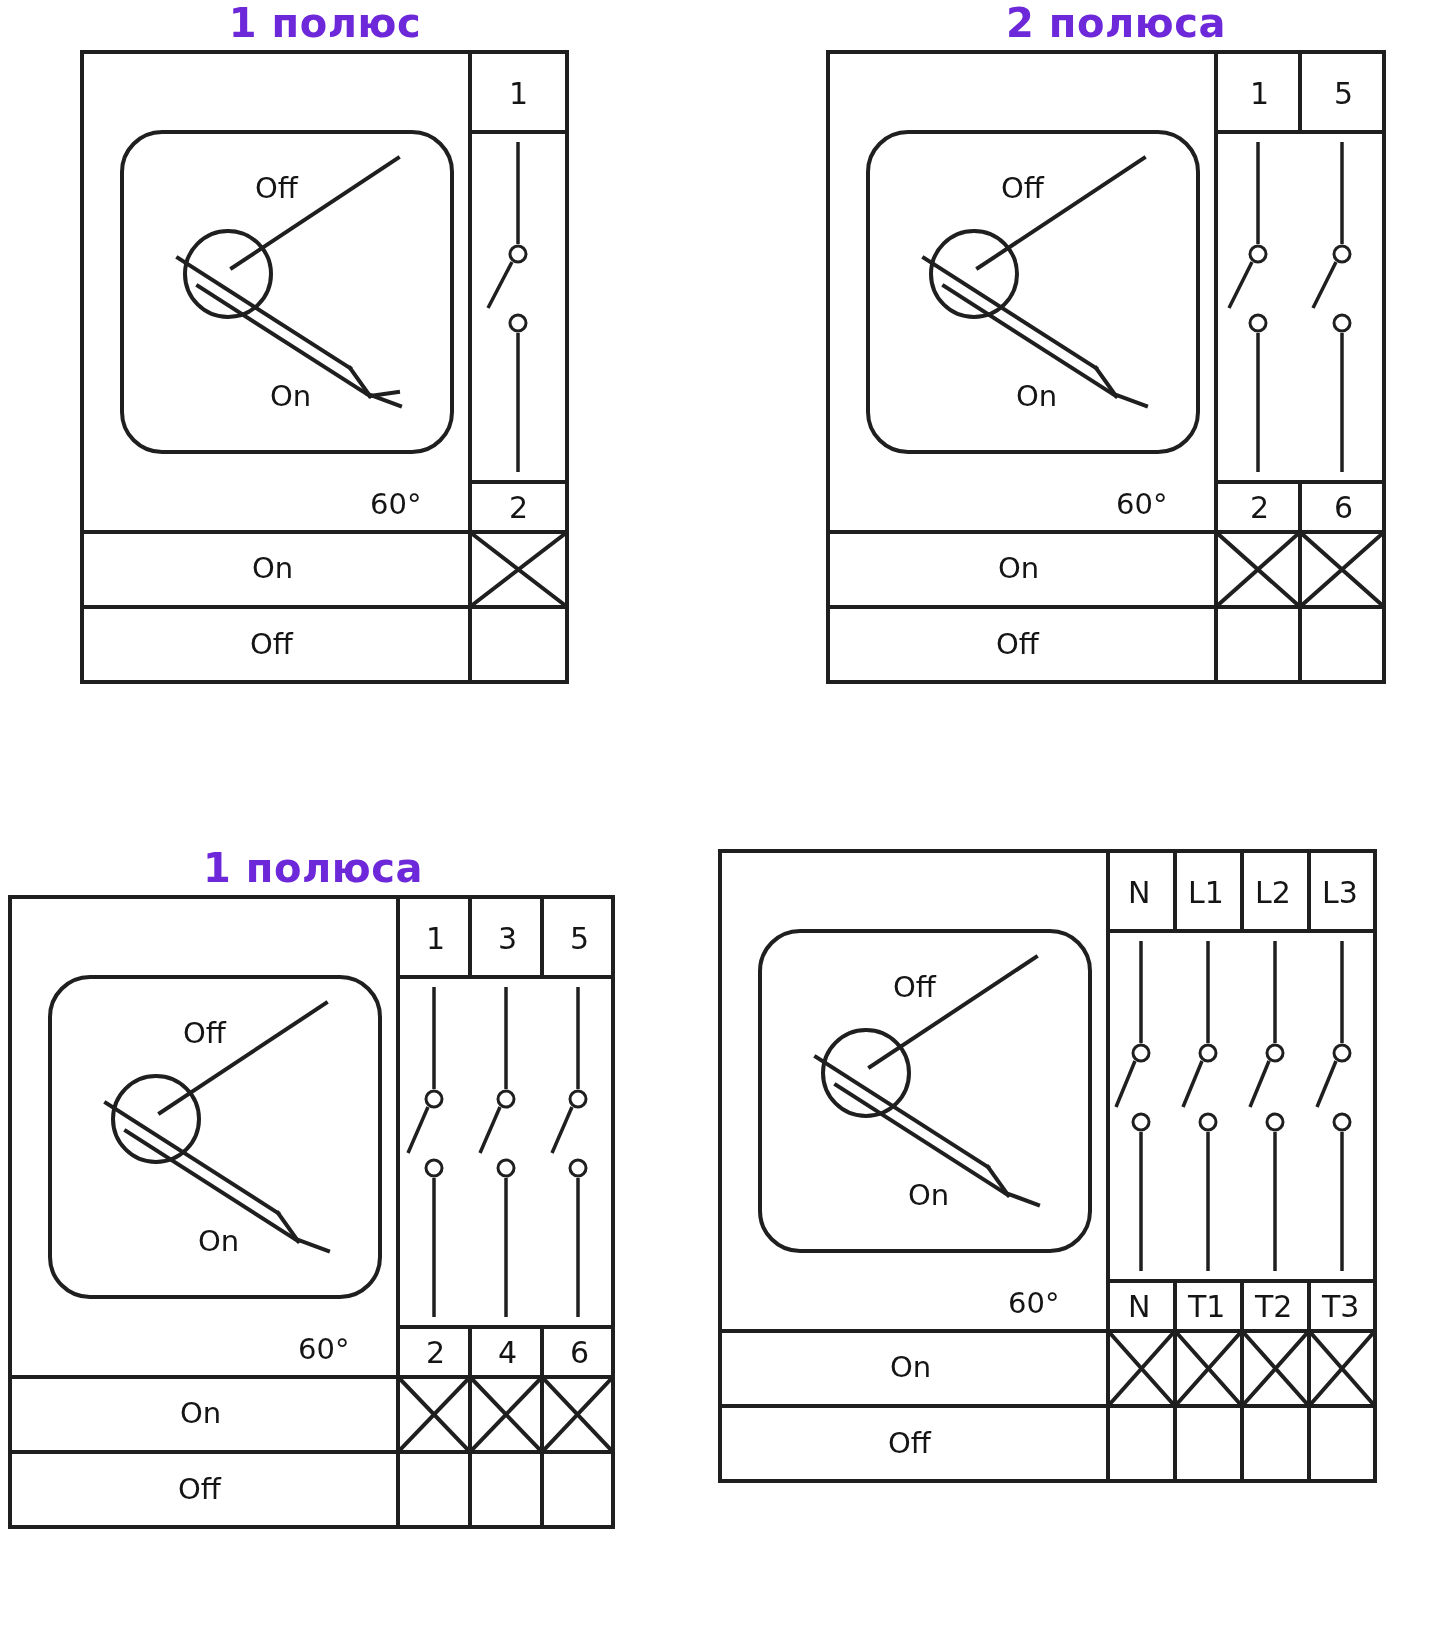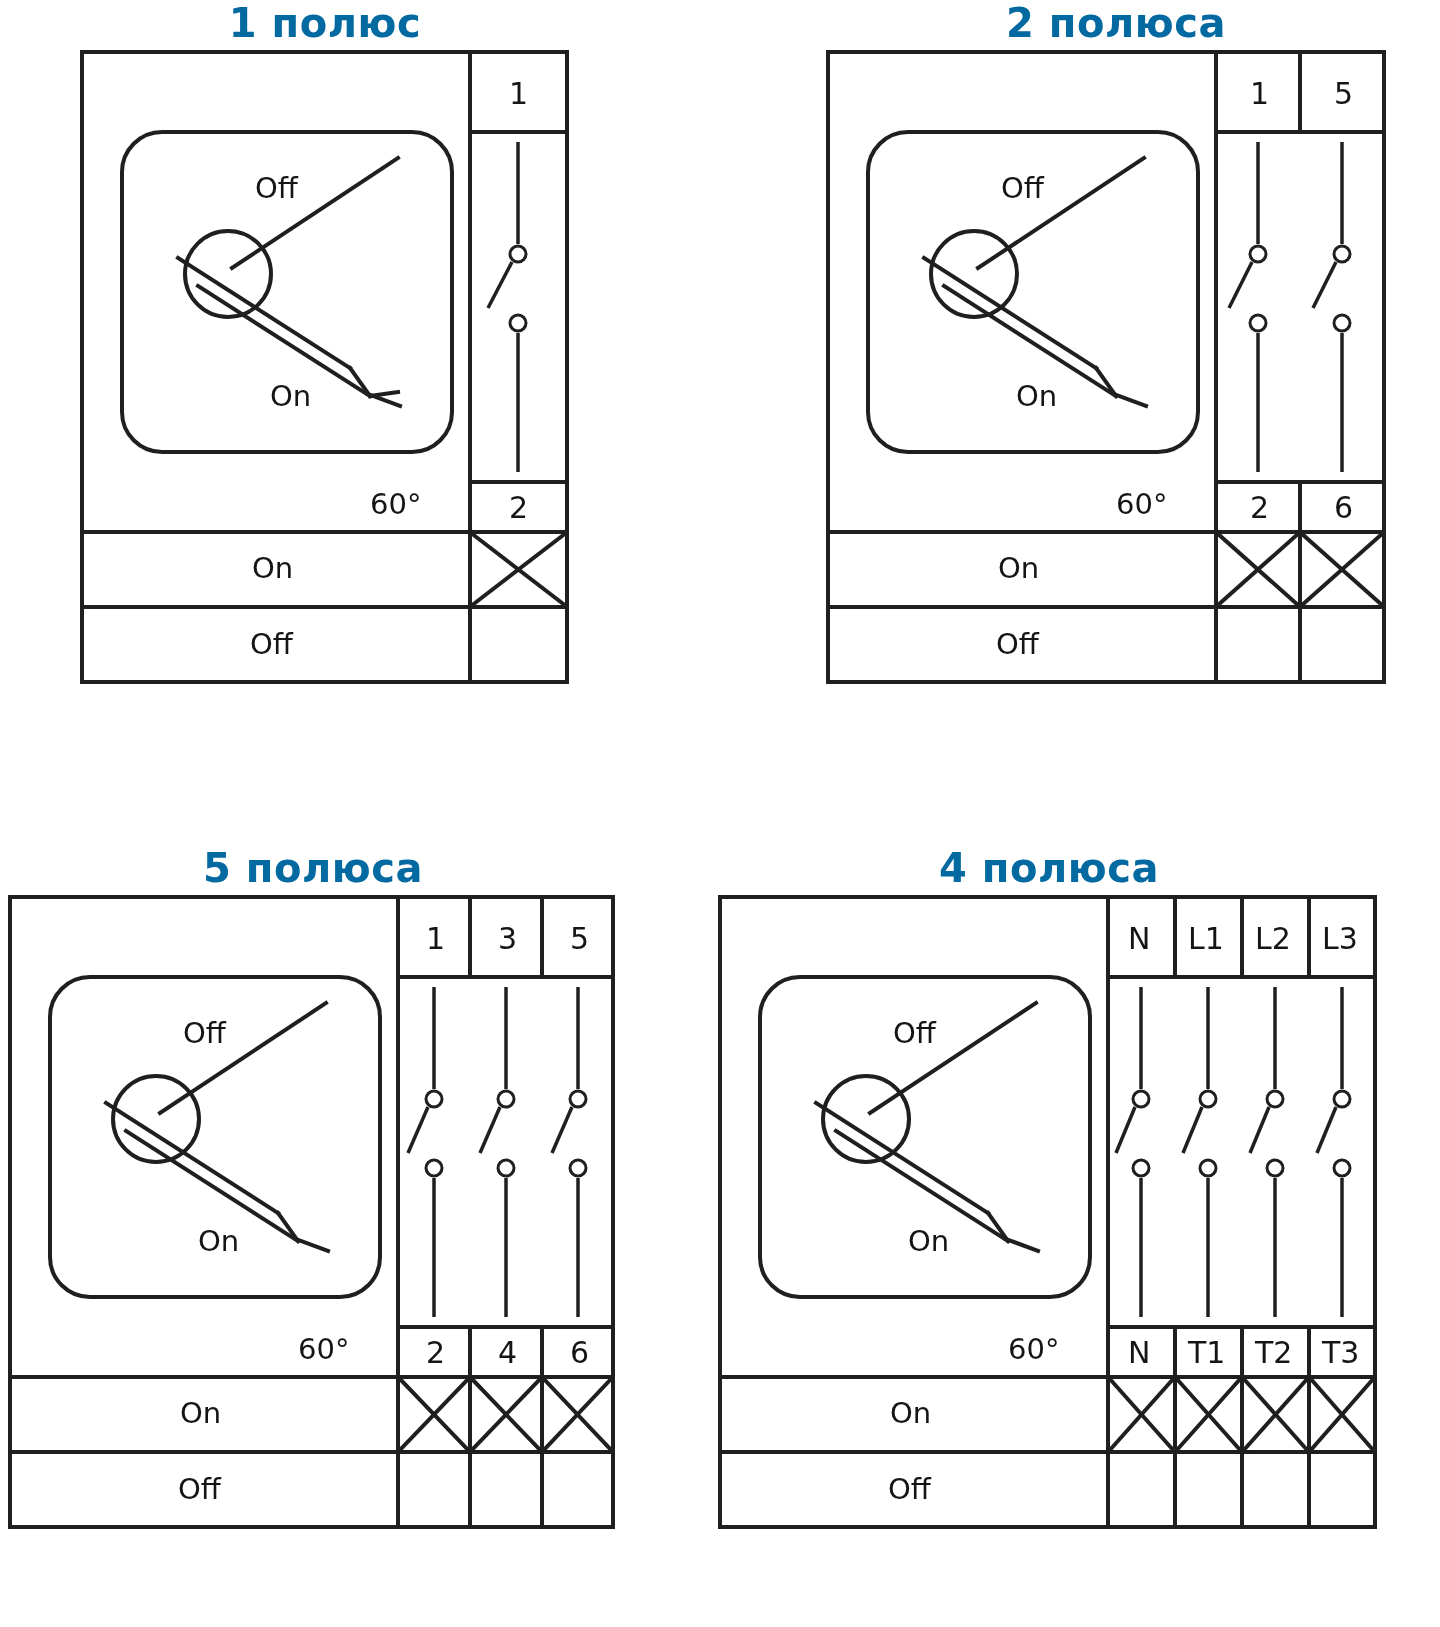--- a/index.html
+++ b/index.html
@@ -20,21 +20,21 @@
     inset: 0;
   }
   .panel {
     position: absolute;
   }
   .panel-title {
     font-size: 40px;
     font-weight: bold;
     text-align: center;
     letter-spacing: 0.5px;
-    color: #0369a1;
+    color: #6d28d9;
   }
   svg {
     display: block;
     overflow: visible;
   }
   .ln {
     stroke: #1f1f1f;
     fill: none;
     stroke-width: 4;
     stroke-linecap: square;
@@ -159,21 +159,21 @@
         <line class="ln" x1="473" y1="487" x2="391" y2="560"></line>
       </g>
       <g>
         <line class="ln" x1="475" y1="487" x2="557" y2="560"></line>
         <line class="ln" x1="557" y1="487" x2="475" y2="560"></line>
       </g>
     </svg>
   </div>
 
   <div class="panel" style="left:8px; top:845px; width:610px;">
-    <div class="panel-title">5 полюса</div>
+    <div class="panel-title">1 полюса</div>
     <svg width="610" height="660" viewBox="0 0 610 660">
       <rect class="ln" x="2" y="6" width="603" height="630"></rect>
       <rect class="ln" x="42" y="86" width="330" height="320" rx="40" ry="40"></rect>
       <circle class="ln" cx="148" cy="228" r="43" fill="#fff"></circle>
       <line class="ln" x1="152" y1="222" x2="318" y2="112"></line>
       <line class="ln" x1="98" y1="212" x2="270" y2="322"></line>
       <line class="ln" x1="118" y1="240" x2="290" y2="350"></line>
       <line class="ln" x1="270" y1="322" x2="290" y2="350"></line>
       <line class="ln" x1="288" y1="348" x2="320" y2="360"></line>
       <text class="txt" x="175" y="152">Off</text>
@@ -229,21 +229,20 @@
         <line class="ln" x1="533" y1="487" x2="463" y2="560"></line>
       </g>
       <g>
         <line class="ln" x1="535" y1="487" x2="604" y2="560"></line>
         <line class="ln" x1="604" y1="487" x2="535" y2="560"></line>
       </g>
     </svg>
   </div>
 
   <div class="panel" style="left:718px; top:845px; width:662px;">
-    <div class="panel-title">4 полюса</div>
     <svg width="662" height="660" viewBox="0 0 662 660">
       <rect class="ln" x="2" y="6" width="655" height="630"></rect>
       <rect class="ln" x="42" y="86" width="330" height="320" rx="40" ry="40"></rect>
       <circle class="ln" cx="148" cy="228" r="43" fill="#fff"></circle>
       <line class="ln" x1="152" y1="222" x2="318" y2="112"></line>
       <line class="ln" x1="98" y1="212" x2="270" y2="322"></line>
       <line class="ln" x1="118" y1="240" x2="290" y2="350"></line>
       <line class="ln" x1="270" y1="322" x2="290" y2="350"></line>
       <line class="ln" x1="288" y1="348" x2="320" y2="360"></line>
       <text class="txt" x="175" y="152">Off</text>

